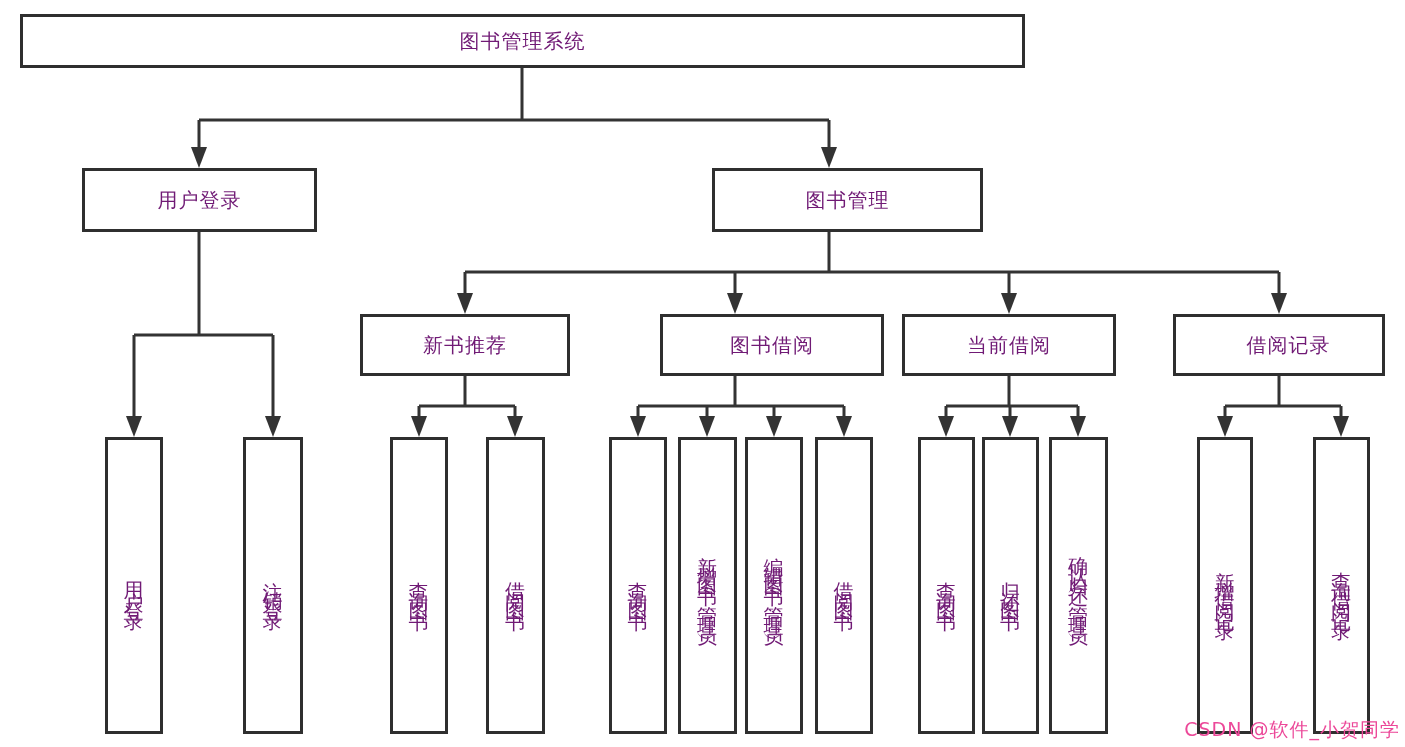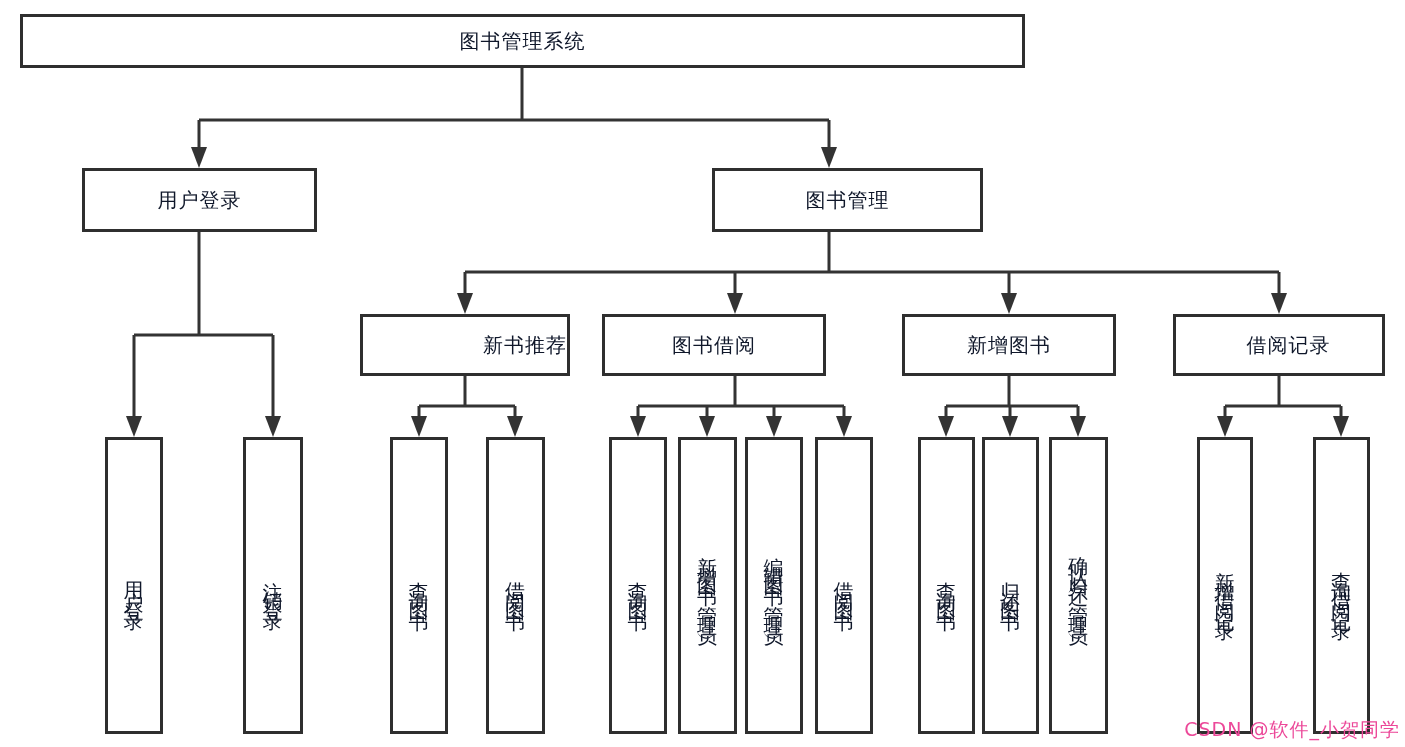--- a/index.html
+++ b/index.html
@@ -24,21 +24,21 @@
     pointer-events: none;
   }
   .node {
     position: absolute;
     box-sizing: border-box;
     border: 3px solid #2f2f2f;
     background: #ffffff;
     display: flex;
     align-items: center;
     justify-content: center;
-    color: #0f172a;
+    color: #701a75;
     font-size: 20px;
     line-height: 1;
     letter-spacing: 1px;
   }
   .leaf .vtext {
     writing-mode: vertical-rl;
     text-orientation: mixed;
     letter-spacing: 10px;
     white-space: nowrap;
   }
@@ -94,28 +94,28 @@
     <span>图书管理系统</span>
   </div>
 
   <div class="node" style="left:82px; top:168px; width:235px; height:64px;">
     <span>用户登录</span>
   </div>
   <div class="node" style="left:712px; top:168px; width:271px; height:64px;">
     <span>图书管理</span>
   </div>
 
-  <div class="node" style="left:360px; top:314px; width:210px; height:62px;justify-content:flex-end;">
+  <div class="node" style="left:360px; top:314px; width:210px; height:62px;">
     <span>新书推荐</span>
   </div>
-  <div class="node" style="left:602px; top:314px; width:224px; height:62px;">
+  <div class="node" style="left:660px; top:314px; width:224px; height:62px;">
     <span>图书借阅</span>
   </div>
   <div class="node" style="left:902px; top:314px; width:214px; height:62px;">
-    <span>新增图书</span>
+    <span>当前借阅</span>
   </div>
   <div class="node" style="left:1173px; top:314px; width:212px; height:62px;padding-left:19px;">
     <span>借阅记录</span>
   </div>
 
   <div class="node leaf" style="left:105px; top:437px; width:58px; height:297px;">
     <span class="vtext">用户登录</span>
   </div>
   <div class="node leaf" style="left:243px; top:437px; width:60px; height:297px;">
     <span class="vtext">注销登录</span>

